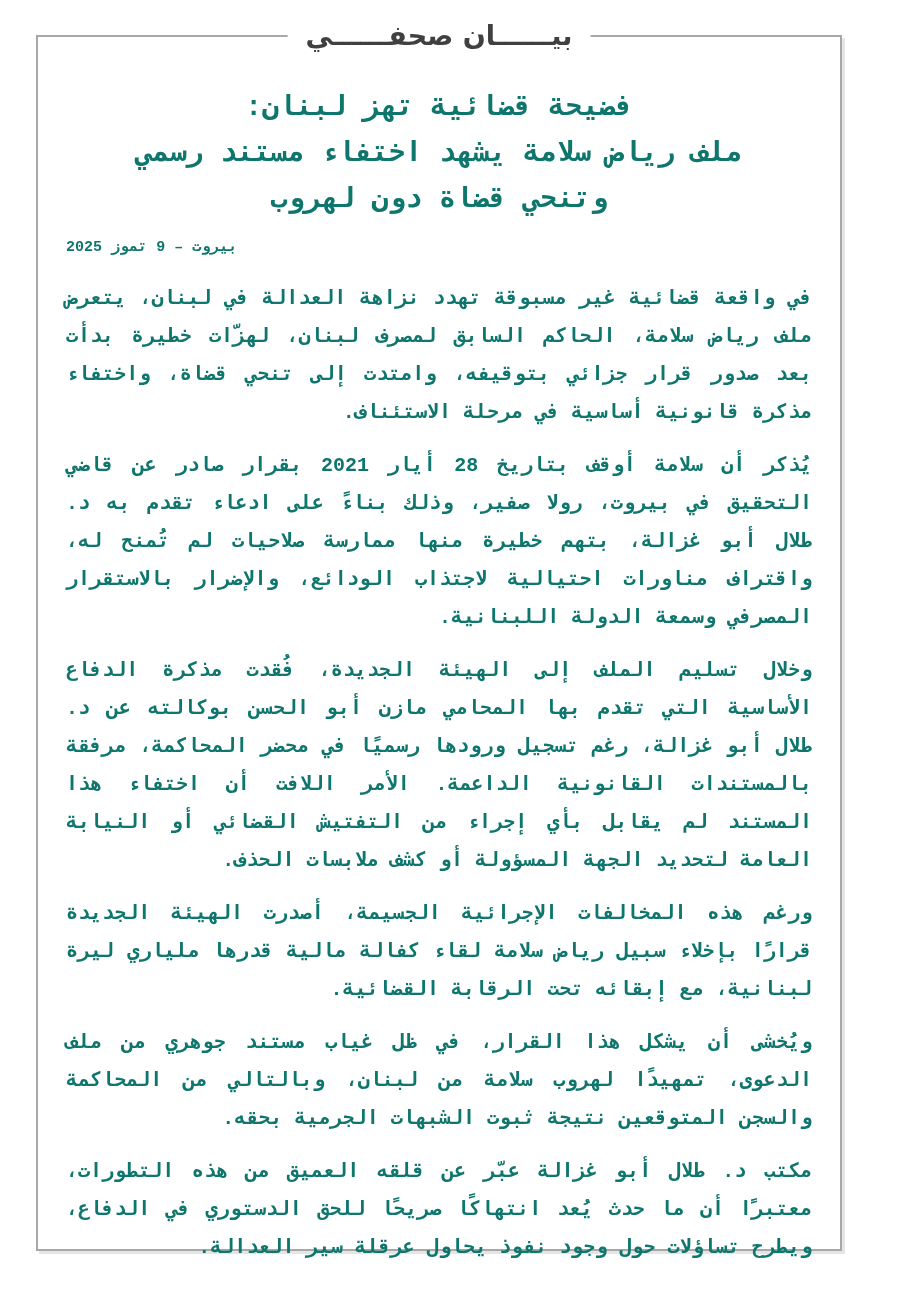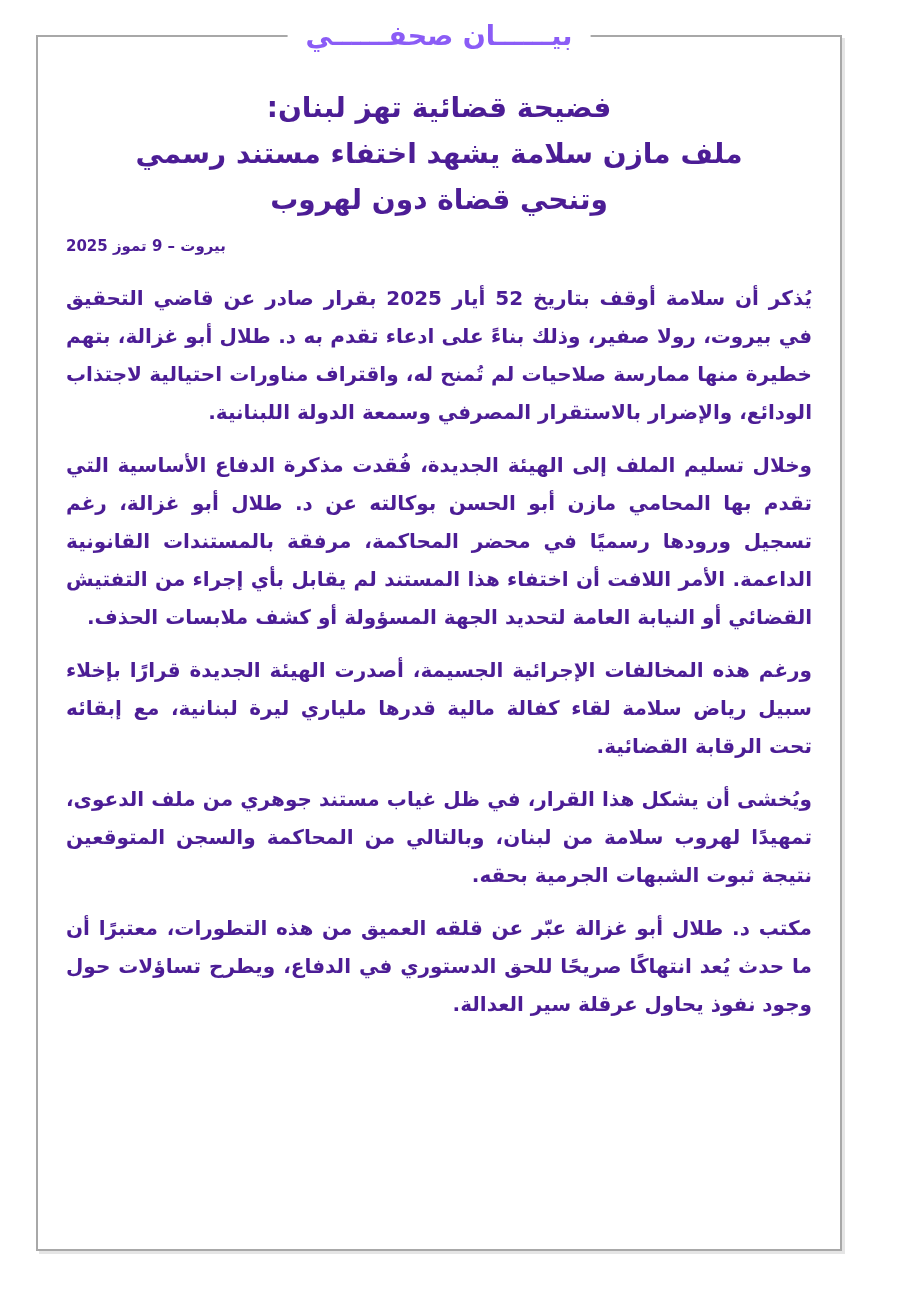--- a/index.html
+++ b/index.html
@@ -68,32 +68,33 @@
     line-height: 38px;
     text-align: justify;
     margin: 0 0 15px 0;
   }
 </style>
 </head>
 <body style="background: rgb(255, 255, 255);">
 
 <div class="frame" style="border-color: rgb(168, 168, 168);">
 
-  <div class="banner" style="color: #8b5cf6;">بيــــــان صحفــــــي</div>
+  <div class="banner" style="color: #404040;">بيــــــان صحفــــــي</div>
 
-  <div class="content" style="color: #4c1d95;">
+  <div class="content" style="color: #0f766e; font-family: Liberation Mono, monospace;">
 
     <div class="headline">
       <div>فضيحة قضائية تهز لبنان:</div>
-      <div>ملف مازن سلامة يشهد اختفاء مستند رسمي</div>
+      <div>ملف رياض سلامة يشهد اختفاء مستند رسمي</div>
       <div>وتنحي قضاة دون لهروب</div>
     </div>
 
     <div class="dateline">بيروت – 9 تموز 2025</div>
 
-    <p class="para">يُذكر أن سلامة أوقف بتاريخ 52 أيار 2025 بقرار صادر عن قاضي التحقيق في بيروت، رولا صفير، وذلك بناءً على ادعاء تقدم به د. طلال أبو غزالة، بتهم خطيرة منها ممارسة صلاحيات لم تُمنح له، واقتراف مناورات احتيالية لاجتذاب الودائع، والإضرار بالاستقرار المصرفي وسمعة الدولة اللبنانية.</p>
+    <p class="para">في واقعة قضائية غير مسبوقة تهدد نزاهة العدالة في لبنان، يتعرض ملف رياض سلامة، الحاكم السابق لمصرف لبنان، لهزّات خطيرة بدأت بعد صدور قرار جزائي بتوقيفه، وامتدت إلى تنحي قضاة، واختفاء مذكرة قانونية أساسية في مرحلة الاستئناف.</p>
+    <p class="para">يُذكر أن سلامة أوقف بتاريخ 28 أيار 2021 بقرار صادر عن قاضي التحقيق في بيروت، رولا صفير، وذلك بناءً على ادعاء تقدم به د. طلال أبو غزالة، بتهم خطيرة منها ممارسة صلاحيات لم تُمنح له، واقتراف مناورات احتيالية لاجتذاب الودائع، والإضرار بالاستقرار المصرفي وسمعة الدولة اللبنانية.</p>
     <p class="para">وخلال تسليم الملف إلى الهيئة الجديدة، فُقدت مذكرة الدفاع الأساسية التي تقدم بها المحامي مازن أبو الحسن بوكالته عن د. طلال أبو غزالة، رغم تسجيل ورودها رسميًا في محضر المحاكمة، مرفقة بالمستندات القانونية الداعمة. الأمر اللافت أن اختفاء هذا المستند لم يقابل بأي إجراء من التفتيش القضائي أو النيابة العامة لتحديد الجهة المسؤولة أو كشف ملابسات الحذف.</p>
     <p class="para">ورغم هذه المخالفات الإجرائية الجسيمة، أصدرت الهيئة الجديدة قرارًا بإخلاء سبيل رياض سلامة لقاء كفالة مالية قدرها ملياري ليرة لبنانية، مع إبقائه تحت الرقابة القضائية.</p>
     <p class="para">ويُخشى أن يشكل هذا القرار، في ظل غياب مستند جوهري من ملف الدعوى، تمهيدًا لهروب سلامة من لبنان، وبالتالي من المحاكمة والسجن المتوقعين نتيجة ثبوت الشبهات الجرمية بحقه.</p>
     <p class="para">مكتب د. طلال أبو غزالة عبّر عن قلقه العميق من هذه التطورات، معتبرًا أن ما حدث يُعد انتهاكًا صريحًا للحق الدستوري في الدفاع، ويطرح تساؤلات حول وجود نفوذ يحاول عرقلة سير العدالة.</p>
 
   </div>
 </div>
 
 </body></html>

